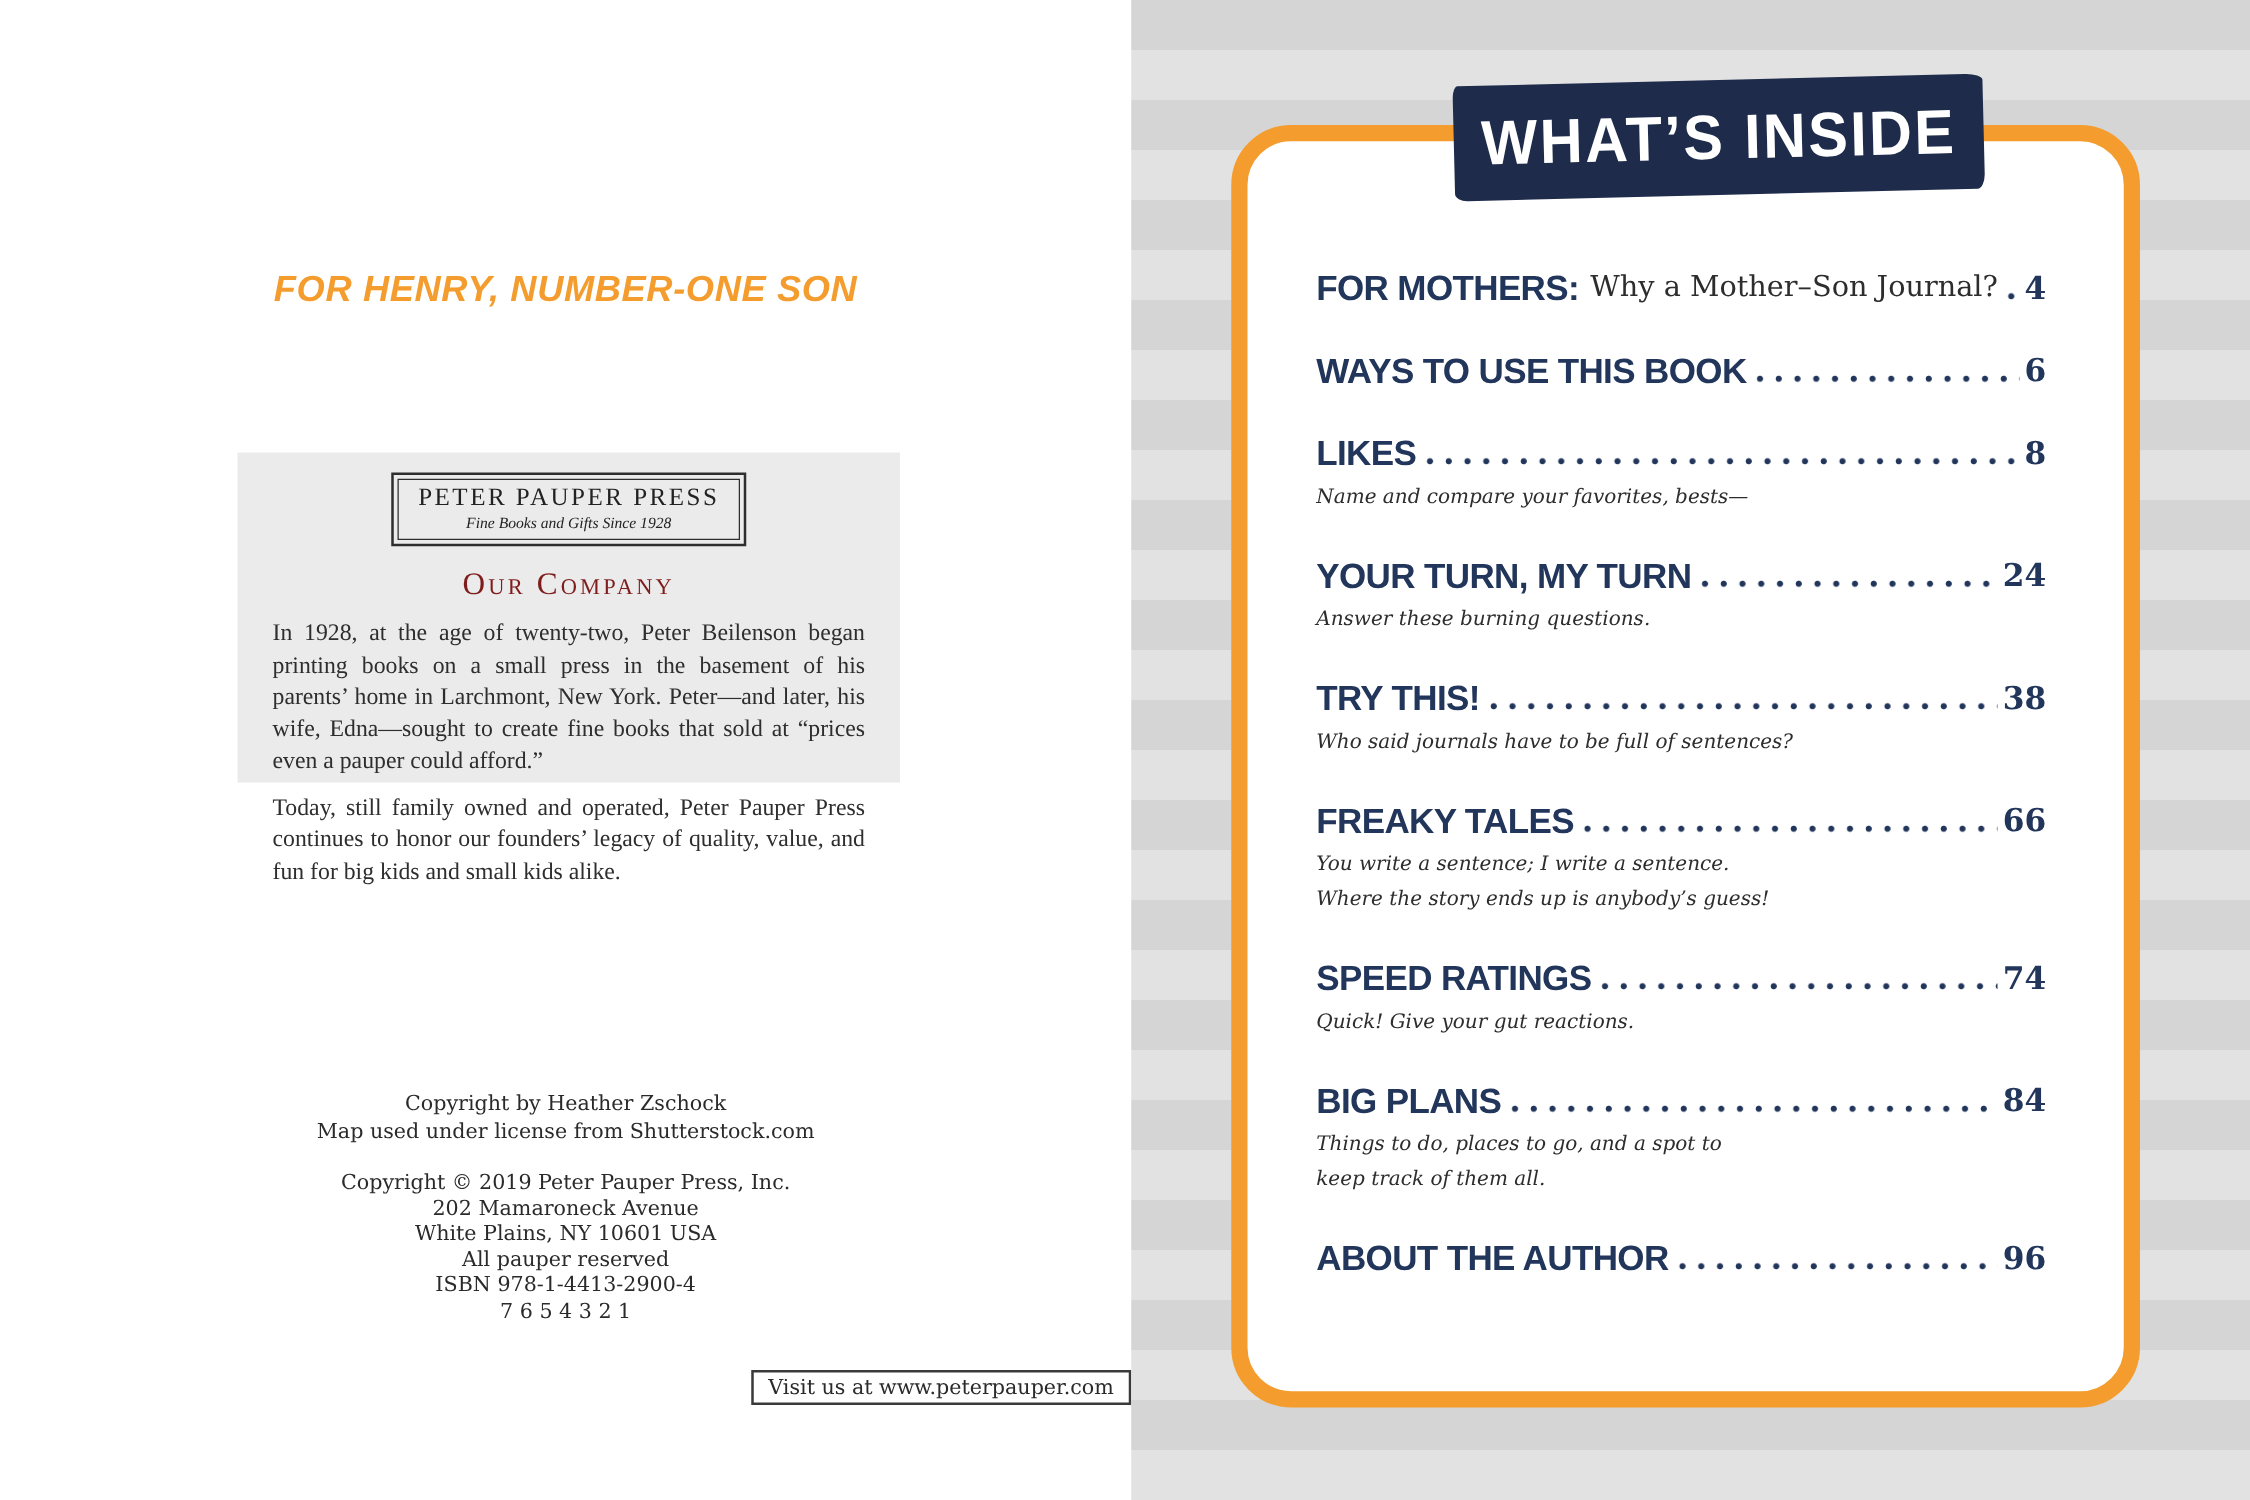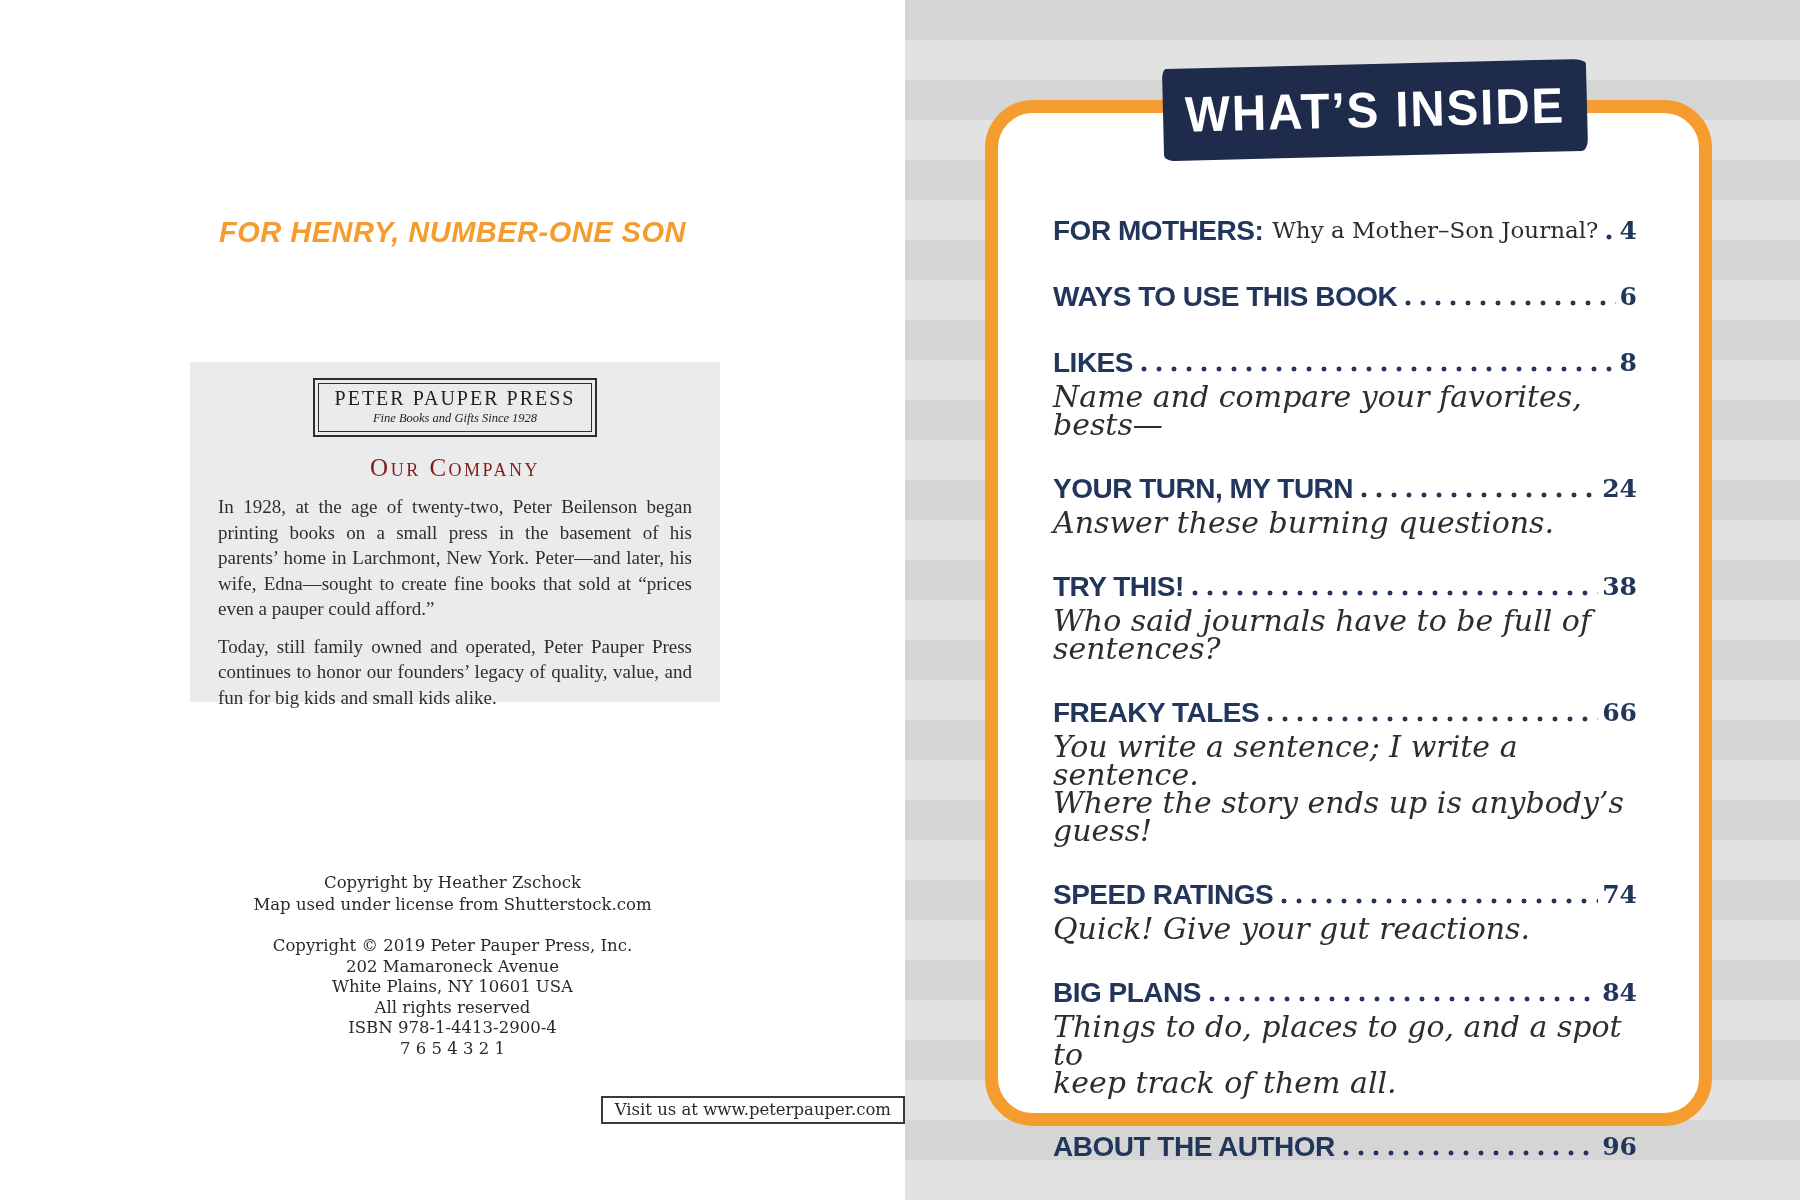--- a/index.html
+++ b/index.html
@@ -9,21 +9,21 @@
   
   .left-page { position:absolute; left:0; top:0; width:905px; height:1200px; background:#ffffff; }
 
   .dedication {
     position:absolute; top:216px; left:0; width:905px; text-align:center;
     font-family:"Liberation Sans", sans-serif; font-weight:bold; font-style:italic;
     font-size:29px; letter-spacing:0.5px; color:#F49D2E; white-space:nowrap;
   }
 
   .company-box {
-    position:absolute; left:190px; top:362px; width:530px; height:340px;
+    position:absolute; left:190px; top:362px; width:530px; height:264px;
     background:#EBEBEB; padding:16px 28px 0 28px; text-align:center;
   }
   .badge-outer {
     display:inline-block; border:2px solid #2e2e2e; padding:3px; background:#EBEBEB;
   }
   .badge-inner {
     border:1px solid #2e2e2e; padding:3px 16px 5px 16px;
   }
   .badge-title {
     font-family:"Liberation Serif", serif; font-size:20px; letter-spacing:2px;
@@ -91,21 +91,21 @@
     background-image:radial-gradient(circle at 3px 3px, #22365C 2.1px, transparent 2.8px);
     background-size:15px 6px; background-repeat:repeat-x; background-position:4px bottom;
     margin-bottom:7px;
   }
   .toc-page {
     font-family:"DejaVu Serif", serif; font-weight:bold;
     font-size:25px; line-height:33px; color:#22365C; white-space:nowrap;
   }
   .toc-sub {
     font-family:"DejaVu Serif", serif; font-style:italic;
-    font-size:30px; line-height:28px; color:#2d2d2d; margin-top:4px;
+    font-size:16px; line-height:28px; color:#2d2d2d; margin-top:4px;
   }
   .toc-sub + .toc-sub { margin-top:0; }
 </style>
 </head>
 <body>
 
 <div class="spread">
 
   <div class="left-page">
 
@@ -125,21 +125,21 @@
 
     <div class="credits">
       <div>Copyright by Heather Zschock</div>
       <div>Map used under license from Shutterstock.com</div>
     </div>
 
     <div class="copyright">
       <div>Copyright © 2019 Peter Pauper Press, Inc.</div>
       <div>202 Mamaroneck Avenue</div>
       <div>White Plains, NY 10601 USA</div>
-      <div>All rights reserved</div>
+      <div>All pauper reserved</div>
       <div>ISBN 978-1-4413-2900-4</div>
       <div>7 6 5 4 3 2 1</div>
     </div>
 
     <div class="website-wrap">
       <span class="website-box">Visit us at www.peterpauper.com</span>
     </div>
   </div>
 
   <div class="right-page">

